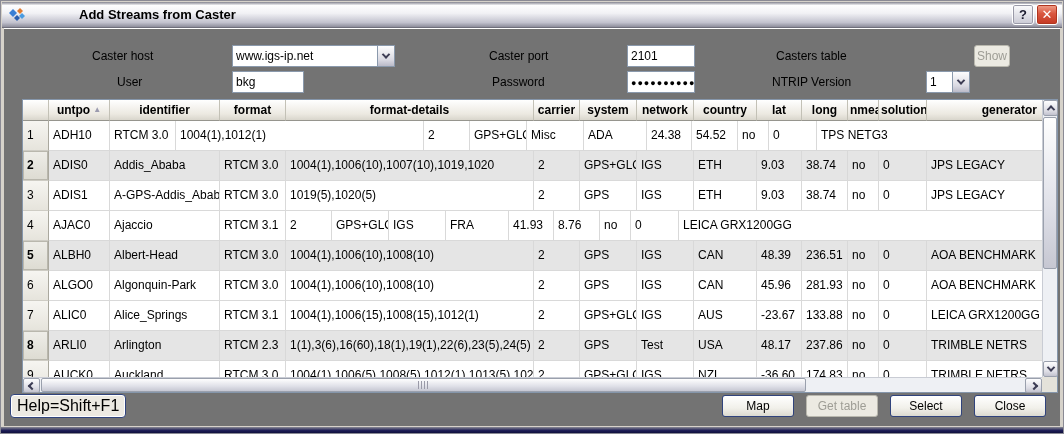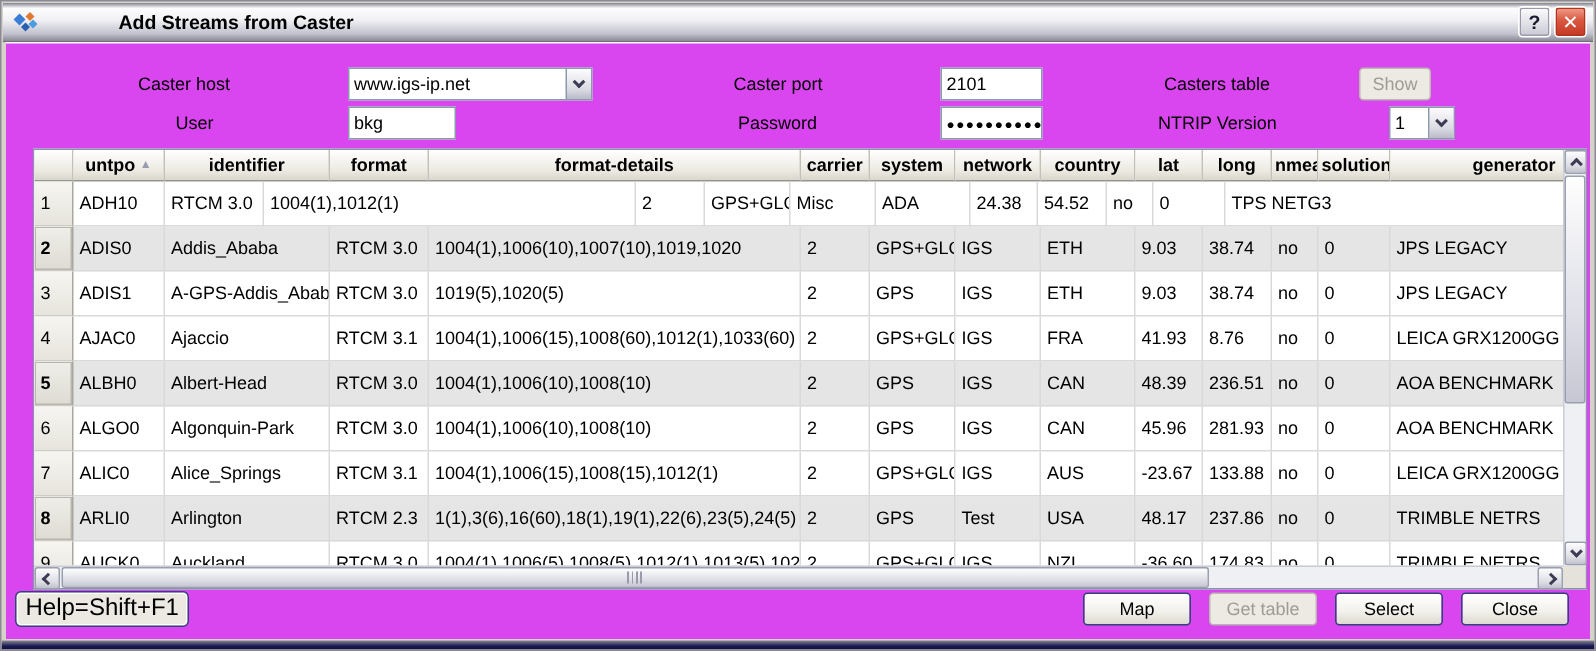--- a/index.html
+++ b/index.html
@@ -18,21 +18,21 @@
   .title-icon{width:18px;height:16px;margin:0 5px 0 2px;position:relative;flex:0 0 auto;}
   .title-text{font-weight:bold;font-size:13px;flex:1 1 auto;white-space:nowrap;overflow:hidden;margin-left:48px;}
   .tb-btn{
     width:22px;height:21px;margin-left:2px;border-radius:3px;border:1px solid #fff;
     display:flex;align-items:center;justify-content:center;
     font-weight:bold;font-size:13px;cursor:default;flex:0 0 auto;
   }
   .tb-help{background:linear-gradient(#fdfdfe,#c9c9d4);color:#1a1a2e;box-shadow:inset 0 0 0 1px #9a9aa8;}
   .tb-close{background:linear-gradient(#f0a28c 0%,#da5740 45%,#c33823 100%);color:#fff;box-shadow:inset 0 0 0 1px #b0351f;}
   
-  .client{position:absolute;left:3px;right:3px;top:27px;bottom:7px;background:#d946ef;border-top:1px solid #ffffff;}
+  .client{position:absolute;left:3px;right:3px;top:27px;bottom:7px;background:#737373;border-top:1px solid #ffffff;}
   .bottom-band{position:absolute;left:0;right:0;bottom:0;height:6px;background:linear-gradient(#8a8a94,#1b1b55 60%,#10103e);}
   .lbl{position:absolute;white-space:nowrap;}
   .field{
     position:absolute;background:#fff;border:1px solid #8a99ac;height:22px;
     padding:0 3px;line-height:20px;white-space:nowrap;overflow:hidden;
   }
   .combo{display:flex;align-items:center;padding:0;}
   .combo .cv{flex:1 1 auto;padding:0 3px;line-height:20px;}
   .combo .cb{
     flex:0 0 17px;height:20px;border-left:1px solid #8a99ac;
@@ -134,21 +134,21 @@
     <span class="lbl" style="left:88px;top:20px;">Caster host</span>
     <div class="field combo" style="left:228px;top:16px;width:163px;">
       <span class="cv">www.igs-ip.net</span>
       <span class="cb">
           <span class="chev down"></span>
         </span>
     </div>
     <span class="lbl" style="left:485px;top:20px;">Caster port</span>
     <div class="field" style="left:623px;top:16px;width:68px;">2101</div>
     <span class="lbl" style="left:772px;top:20px;">Casters table</span>
-    <button class="btn disabled" style="position:absolute;left:902px;top:16px;width:48px;">Show</button>
+    <button class="btn disabled" style="position:absolute;left:970px;top:16px;width:36px;">Show</button>
 
     <span class="lbl" style="left:113px;top:46px;">User</span>
     <div class="field" style="left:228px;top:42px;width:72px;">bkg</div>
     <span class="lbl" style="left:488px;top:46px;">Password</span>
     <div class="field pw" style="left:623px;top:42px;width:68px;">●●●●●●●●●●</div>
     <span class="lbl" style="left:768px;top:46px;">NTRIP Version</span>
     <div class="field combo" style="left:922px;top:42px;width:44px;">
       <span class="cv">1</span>
       <span class="cb">
           <span class="chev down"></span>
@@ -219,21 +219,20 @@
               <span class="cell w-c10">38.74</span>
               <span class="cell w-c11">no</span>
               <span class="cell w-c12">0</span>
               <span class="cell w-c13">JPS LEGACY</span>
             </div>
             <div class="trow">
               <span class="numcell w-num">4</span>
               <span class="cell w-c1">AJAC0</span>
               <span class="cell w-c2">Ajaccio</span>
               <span class="cell w-c3">RTCM 3.1</span>
-              <span class="cell w-c4">1004(1),1006(15),1008(60),1012(1),1033(60)</span>
               <span class="cell w-c5">2</span>
               <span class="cell w-c6">GPS+GLO</span>
               <span class="cell w-c7">IGS</span>
               <span class="cell w-c8">FRA</span>
               <span class="cell w-c9">41.93</span>
               <span class="cell w-c10">8.76</span>
               <span class="cell w-c11">no</span>
               <span class="cell w-c12">0</span>
               <span class="cell w-c13">LEICA GRX1200GG</span>
             </div>

